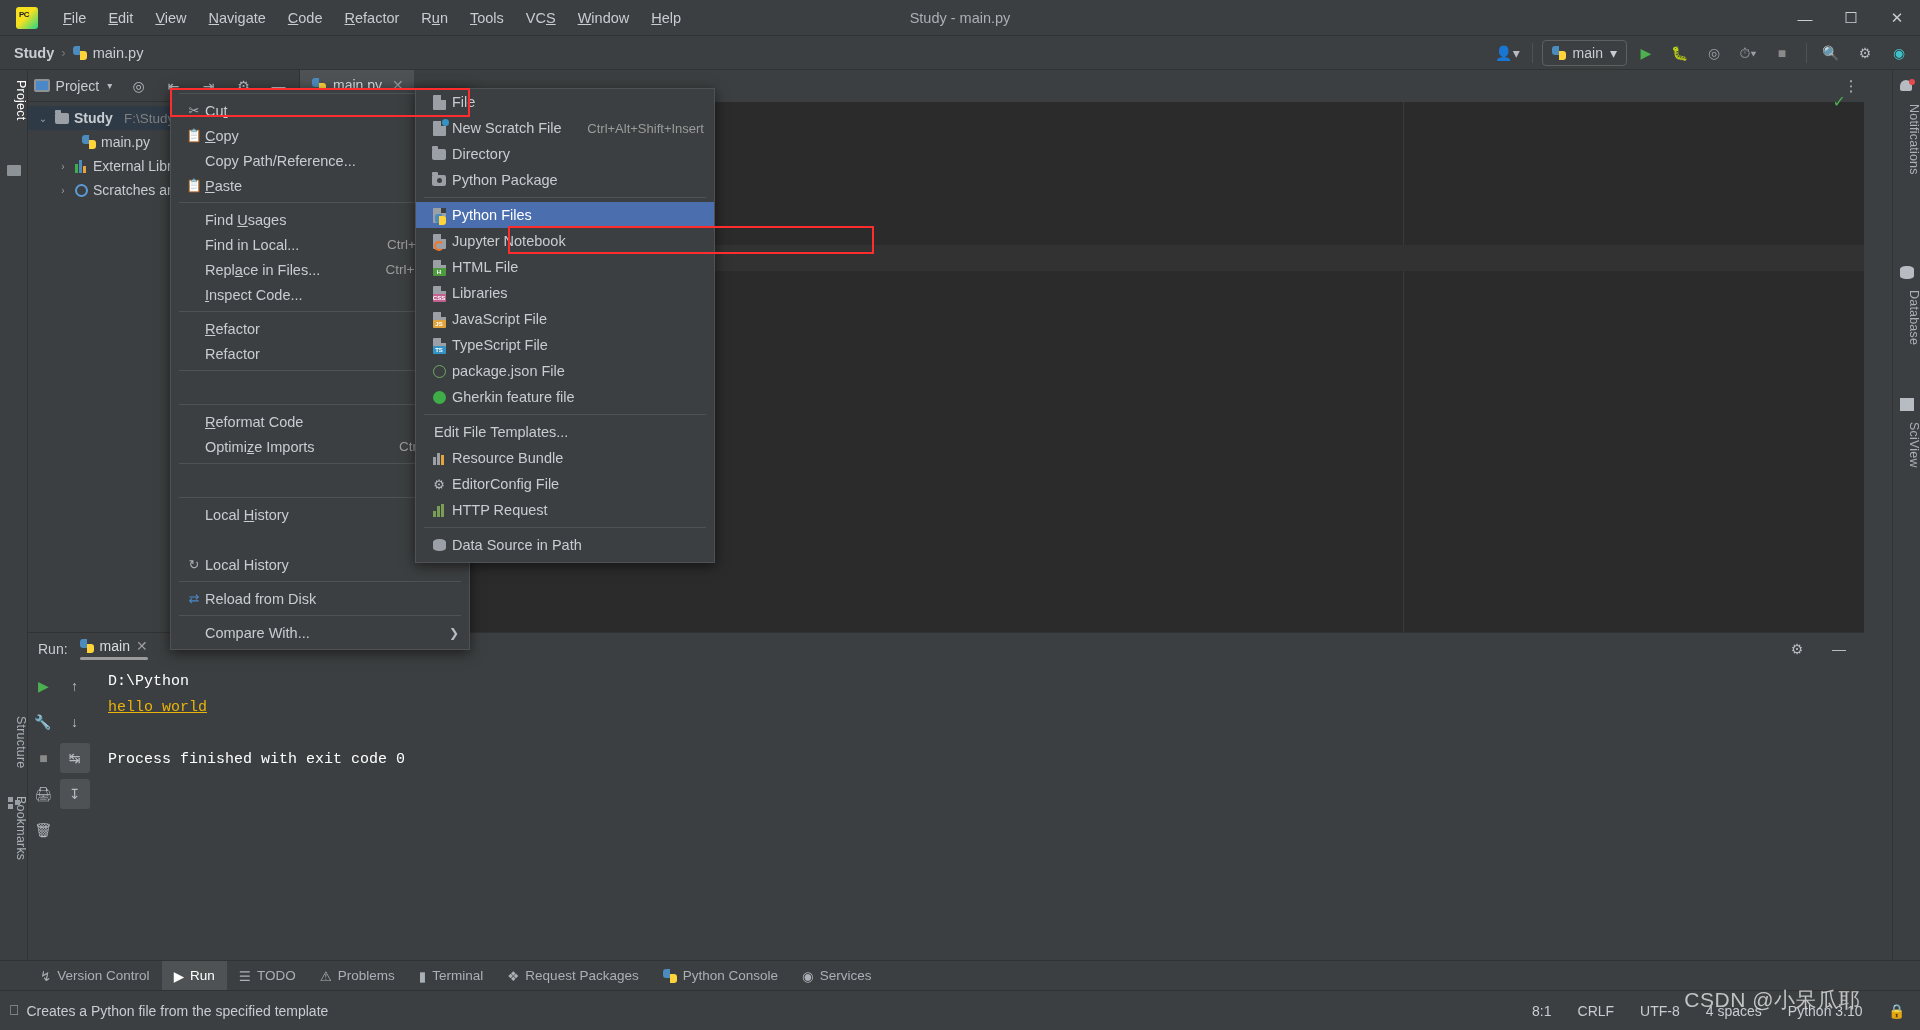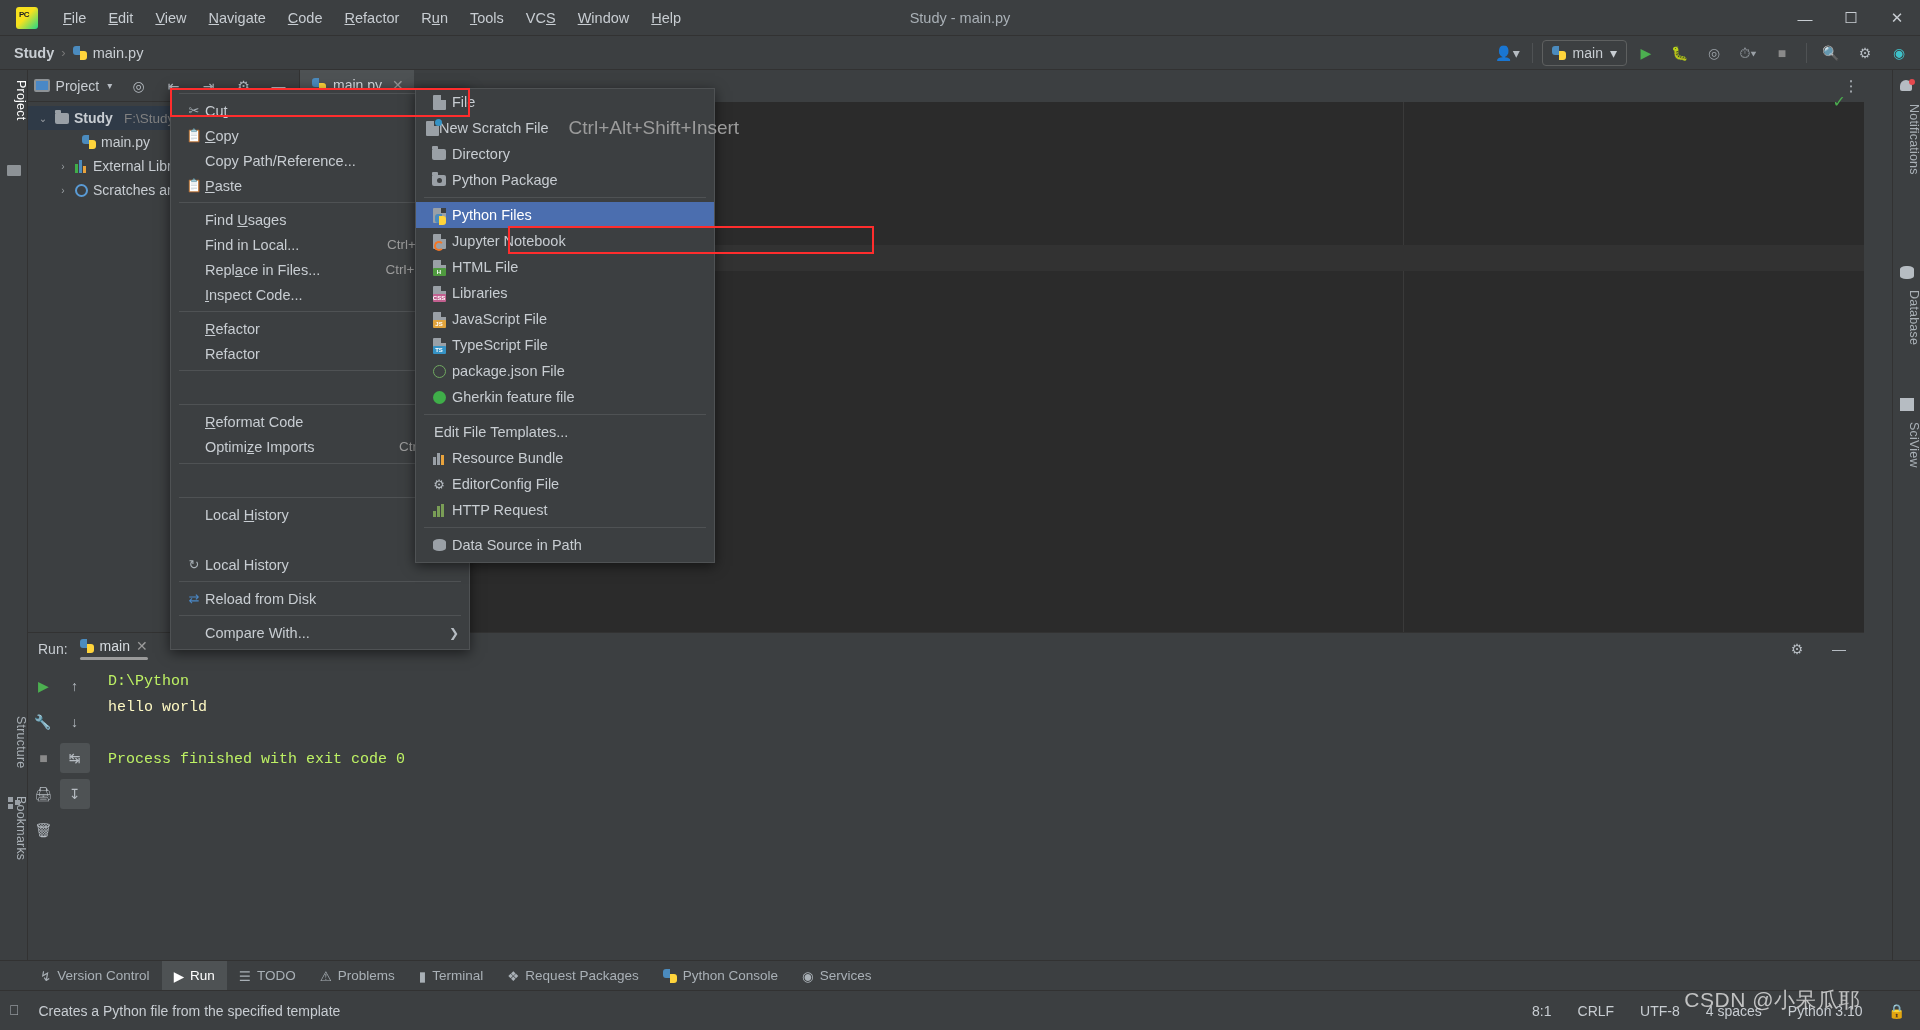--- a/index.html
+++ b/index.html
@@ -118,36 +118,36 @@
      background:#9b9b9b; border-radius:2px;}
   .runhdr .rt{ position:absolute; right:10px; display:flex; gap:12px; align-items:center;}
   .runside{ position:absolute; left:0; top:32px; width:62px; bottom:0;
      display:flex; flex-direction:column; align-items:center; gap:0px;}
   .rsbtn{ width:30px;height:30px; display:flex;align-items:center;justify-content:center;
      margin-top:6px; font-size:14px; color:#b6bcc2; border-radius:3px;}
   .rsbtn.on{ background:#4e5254; }
   .console{ position:absolute; left:80px; top:36px; right:10px; bottom:0;
      font-family:"Liberation Mono", monospace; font-size:15px; line-height:26px;
      color:#bbbbbb; white-space:pre; }
-  .console .grey{ color:#bef264;}
-  .console .green{ color:#fef9c3;}
+  .console .grey{ color:#ffffff;}
+  .console .green{ color:#eab308;text-decoration:underline;}
 
   
   .botbar{ position:absolute; left:0; bottom:40px; width:1920px; height:30px;
      background:#3c3f41; border-top:1px solid #323232;
      display:flex; align-items:center; gap:0px; padding-left:28px;}
   .bb{ display:flex; align-items:center; gap:6px; font-size:13.5px; color:#a9b0b6;
      padding:4px 12px; height:30px;}
   .bb.sel{ color:#ffffff; background:#4e5254;}
 
   
   .statusbar{ position:absolute; left:0; bottom:0; width:1920px; height:40px;
      background:#3c3f41; display:flex; align-items:center; padding-left:10px;
      border-top:1px solid #323232; font-size:14px; color:#c8cdd2;}
-  .statusbar .hint{ margin-left:20px; }
+  .statusbar .hint{ margin-left:8px; }
   .status-right{ position:absolute; right:14px; display:flex; align-items:center; gap:26px;
      font-size:14px; color:#c8cdd2;}
   .watermark{ position:absolute; right:60px; bottom:16px; color:#d9d9d9; opacity:.85;
      font-size:21px; letter-spacing:0.5px; pointer-events:none;}
 
   
   .ctxmenu{
     position:absolute; left:170px; top:88px; width:300px;
     background:#3c3f41; border:1px solid #4f5254;
     box-shadow:0 3px 12px rgba(0,0,0,.55); padding:0; z-index:40;
@@ -165,21 +165,21 @@
 
   .submenu{
     position:absolute; left:415px; top:88px; width:300px;
     background:#3c3f41; border:1px solid #4f5254;
     box-shadow:0 3px 12px rgba(0,0,0,.55); z-index:50;
   }
   .smi{ display:flex; align-items:center; height:26px; padding:0 10px 0 10px;
      font-size:14.5px; color:#c8cdd2; white-space:nowrap;}
   .smi .ic{ width:26px; display:flex; align-items:center; justify-content:center;}
   .smi .lb{ flex:1; }
-  .smi .sc{ color:#9b9b9b; font-size:19px; margin-left:20px;}
+  .smi .sc{ color:#9b9b9b; font-size:13px; margin-left:20px;}
   .smi.hi{ background:#4b6eaf; color:#ffffff;}
   .smi.noicon .lb{ margin-left:8px;}
 
   
   .fico{ width:13px;height:15px; position:relative; display:inline-block;}
   .fico .pg{ position:absolute; inset:0; background:#9aa0a6; border-radius:1px;}
   .fico .corner{ position:absolute; right:0; top:0; width:5px;height:5px;
      background:#3c3f41; }
   .fico .badge{ position:absolute; left:0; bottom:-1px; width:13px; height:8px;
      font-size:6px; font-weight:bold; color:#fff; text-align:center; line-height:8px;

